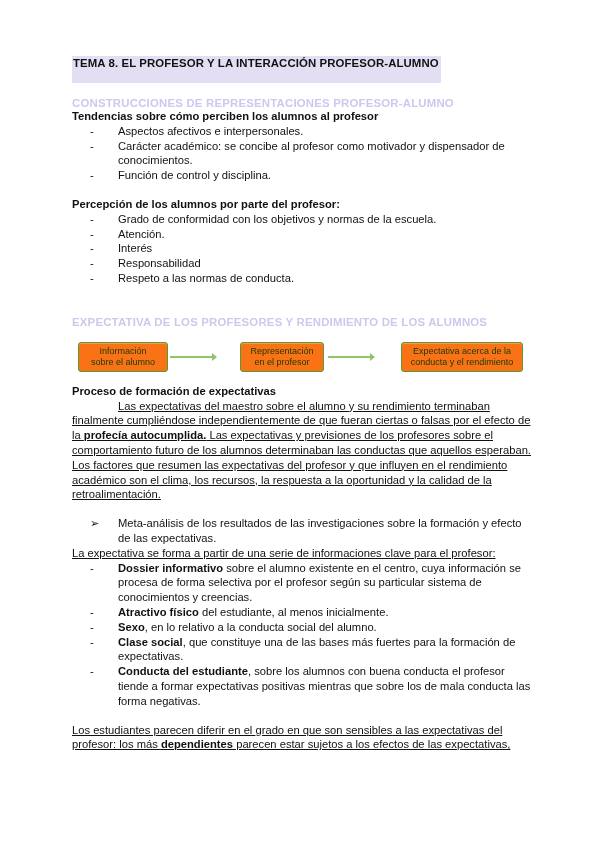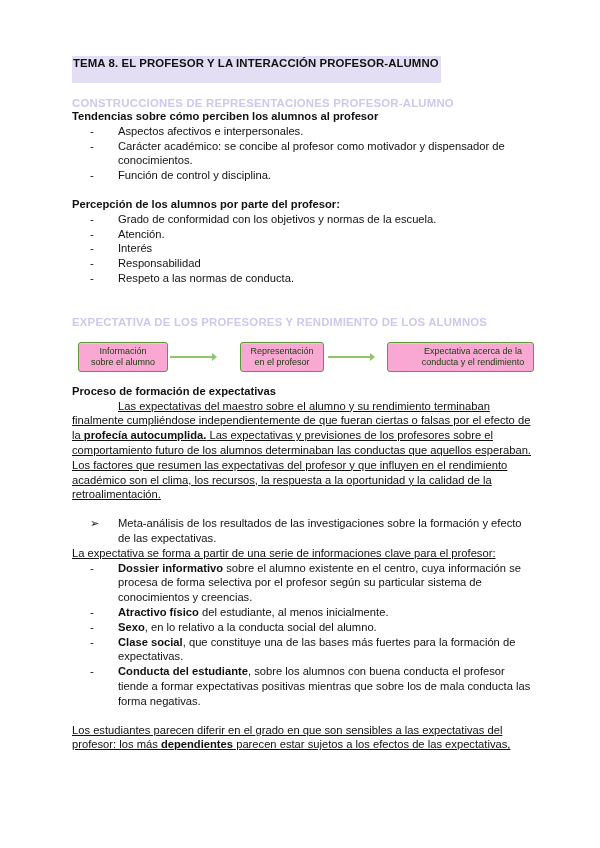--- a/index.html
+++ b/index.html
@@ -13,21 +13,21 @@
     ul.dash { list-style: none; margin: 0; padding: 0; }
     ul.dash li { position: relative; padding-left: 46px; line-height: 14.8px; }
     ul.dash li::before { content: "-"; position: absolute; left: 18px; }
     ul.arrow { list-style: none; margin: 0; padding: 0; }
     ul.arrow li { position: relative; padding-left: 46px; line-height: 14.8px; }
     ul.arrow li .mk { position: absolute; left: 18px; top: 0; }
     p { margin: 0; line-height: 14.8px; text-decoration: underline; }
     .indent { text-indent: 46px; }
     u { text-decoration: underline; }
     .diagram { position: relative; height: 44px; margin: 4px 0 6px 0; }
-    .box { position: absolute; top: 10px; height: 28px; background: #f9a8d4;
+    .box { position: absolute; top: 10px; height: 28px; background: #f97316;
            border: 1px solid #5b9b33; border-radius: 3px; color: #173a07;
            font-size: 9px; line-height: 11px; text-align: center;
            display: flex; align-items: center; justify-content: center;
            box-shadow: inset 0 1px 0 rgba(255,255,255,0.25); }
     .arrow-line { position: absolute; top: 24px; height: 2px; background: #8fc46a; }
     .arrow-head { position: absolute; top: 21px; width: 0; height: 0;
                   border-top: 4px solid transparent; border-bottom: 4px solid transparent;
                   border-left: 5px solid #8fc46a; }
   </style>
 </head>
@@ -73,21 +73,21 @@
 
     <div class="box" style="left:168px; width:82px;">
       <div>
           <div>Representación</div>
           <div>en el profesor</div>
         </div>
     </div>
     <div class="arrow-line" style="left:256px; width:42px;"></div>
     <div class="arrow-head" style="left:298px;"></div>
 
-    <div class="box" style="left:315px; width:120px;padding-left:25px;">
+    <div class="box" style="left:329px; width:120px;">
       <div>
           <div>Expectativa acerca de la</div>
           <div>conducta y el rendimiento</div>
         </div>
     </div>
   </div>
 
   <div style="height:2px"></div>
   <div class="sub">Proceso de formación de expectativas</div>
   <p class="indent"><span>Las expectativas del maestro sobre el alumno y su rendimiento terminaban finalmente cumpliéndose independientemente de que fueran ciertas o falsas por el efecto de la </span><b>profecía autocumplida.</b><span> Las expectativas y previsiones de los profesores sobre el comportamiento futuro de los alumnos determinaban las conductas que aquellos esperaban. Los factores que resumen las expectativas del profesor y que influyen en el rendimiento académico son el clima, los recursos, la respuesta a la oportunidad y la calidad de la retroalimentación.</span></p>

